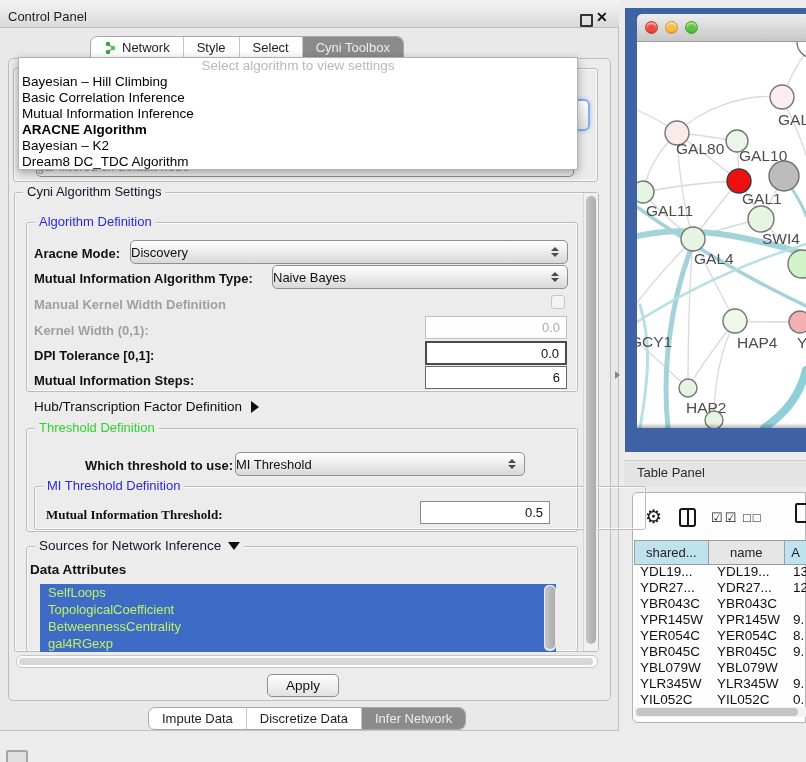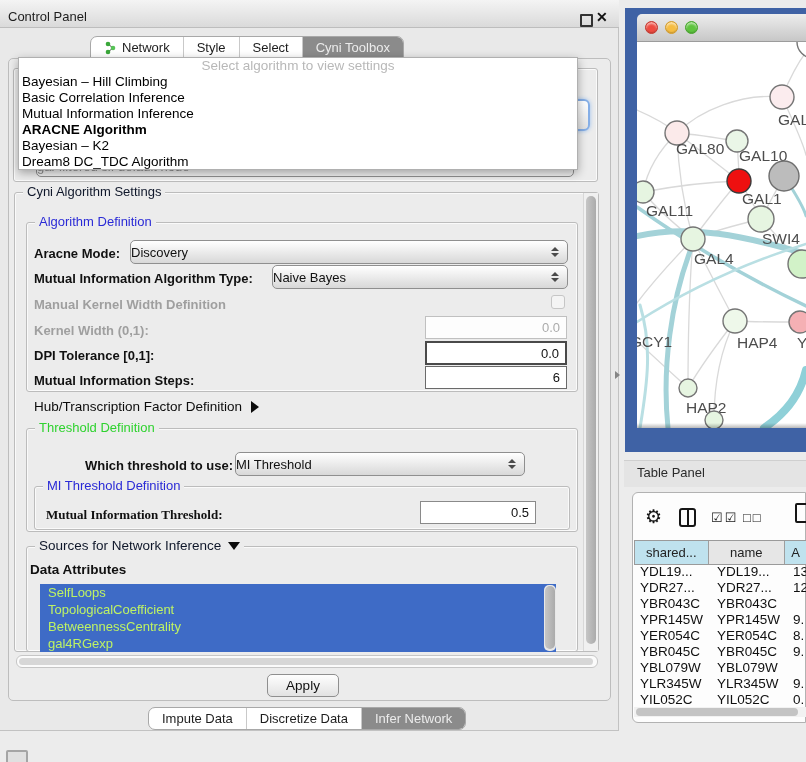--- a/index.html
+++ b/index.html
@@ -194,25 +194,25 @@
     <span class="gtitle green">Threshold Definition</span>
   </div>
   <div class="flabel" style="left:85px;top:458px;z-index:12;">Which threshold to use:</div>
   <div class="combo" style="left:235px;top:452px;width:290px;height:24px;z-index:12;">
     <span>MI Threshold</span>
     <span class="stepper">
         <span class="tri-up"></span>
         <span class="tri-dn"></span>
       </span>
   </div>
-  <div class="abs gbox" style="left:34px;top:486px;width:536px;height:44px;z-index:11;">
+  <div class="abs gbox" style="left:34px;top:486px;width:612px;height:44px;z-index:11;">
     <span class="gtitle blue">MI Threshold Definition</span>
   </div>
   <div class="flabel" style="left:46px;top:507px;z-index:12;font-family:Liberation Serif, serif;">Mutual Information Threshold:</div>
-  <div class="tfield" style="left:420px;top:501px;width:116px;height:23px;z-index:12;">0.5</div>
+  <div class="tfield" style="left:420px;top:501px;width:130px;height:23px;z-index:12;">0.5</div>
 
   <div class="abs gbox" style="left:26px;top:546px;width:552px;height:106px;z-index:11;">
     <span class="gtitle" style="font-size:13.5px;"><span>Sources for Network Inference</span><span class="tri-down-b"></span></span>
   </div>
   <div class="flabel" style="left:30px;top:562px;font-size:13.5px;z-index:12;">Data Attributes</div>
   <div class="abs" style="left:40px;top:584px;width:516px;height:68px;background:#fff;overflow:hidden;z-index:12;" id="attrList">
       <div class="attr-item">SelfLoops</div>
       <div class="attr-item">TopologicalCoefficient</div>
       <div class="attr-item">BetweennessCentrality</div>
       <div class="attr-item">gal4RGexp</div>

